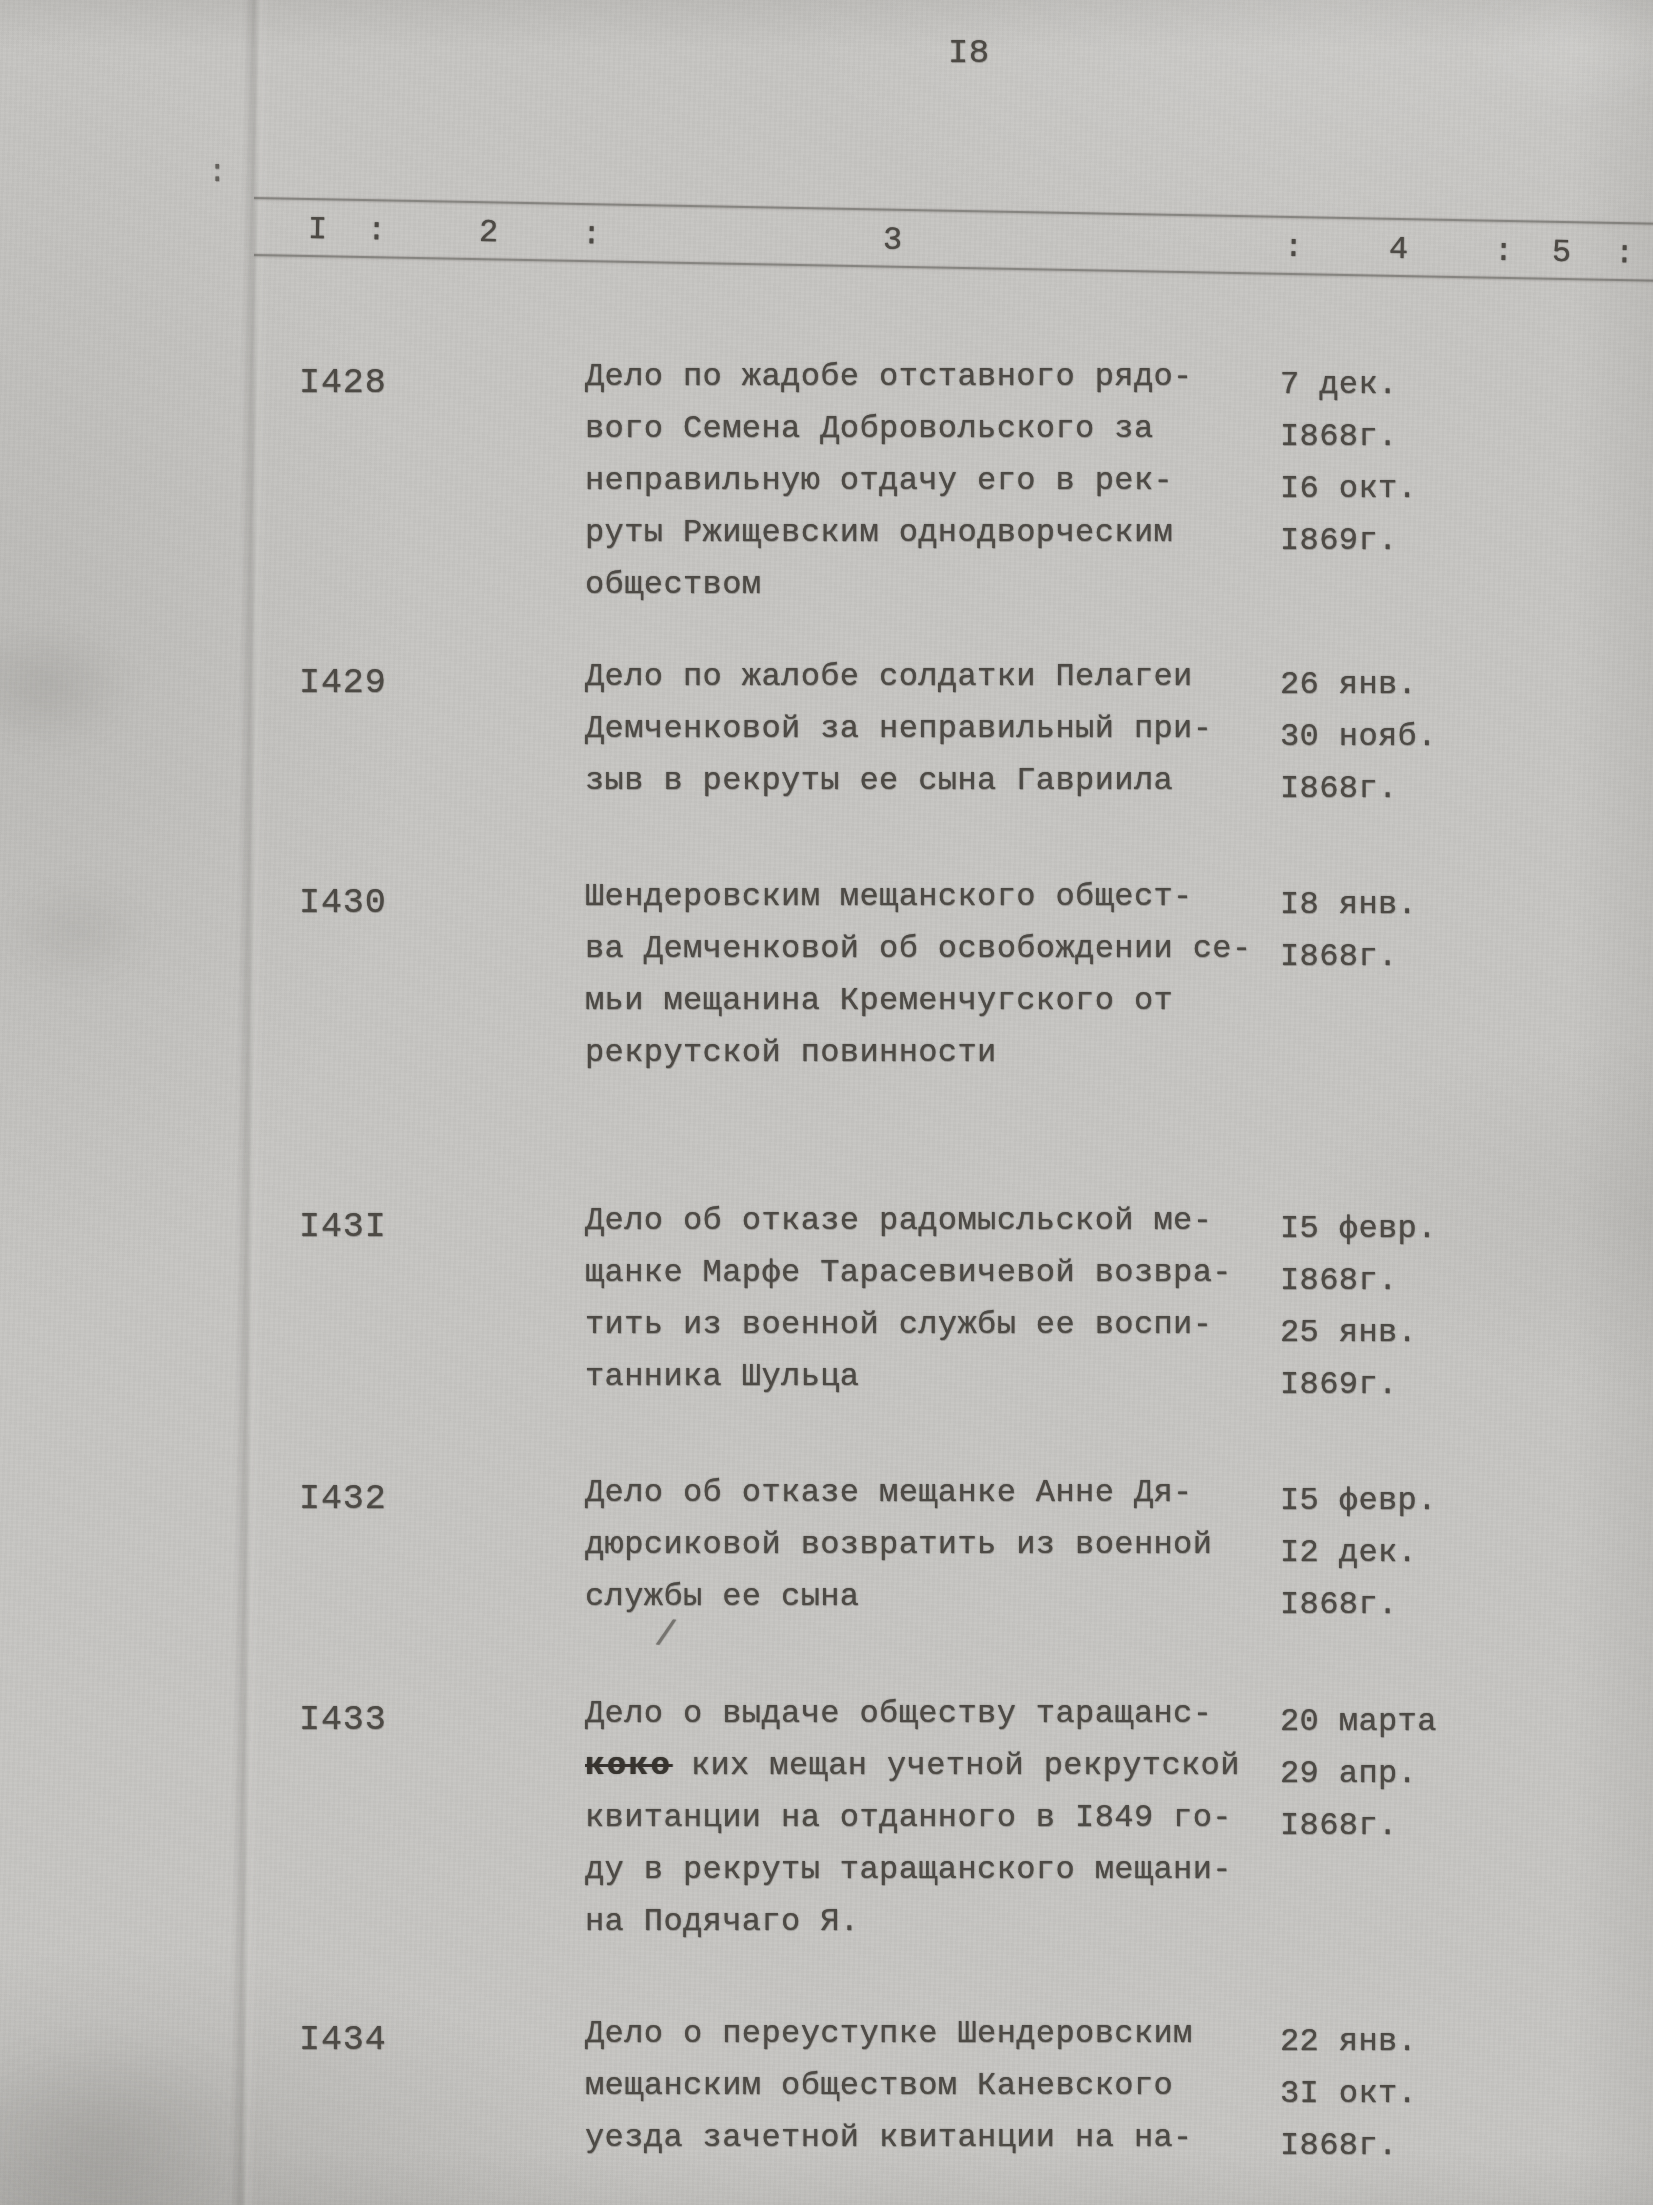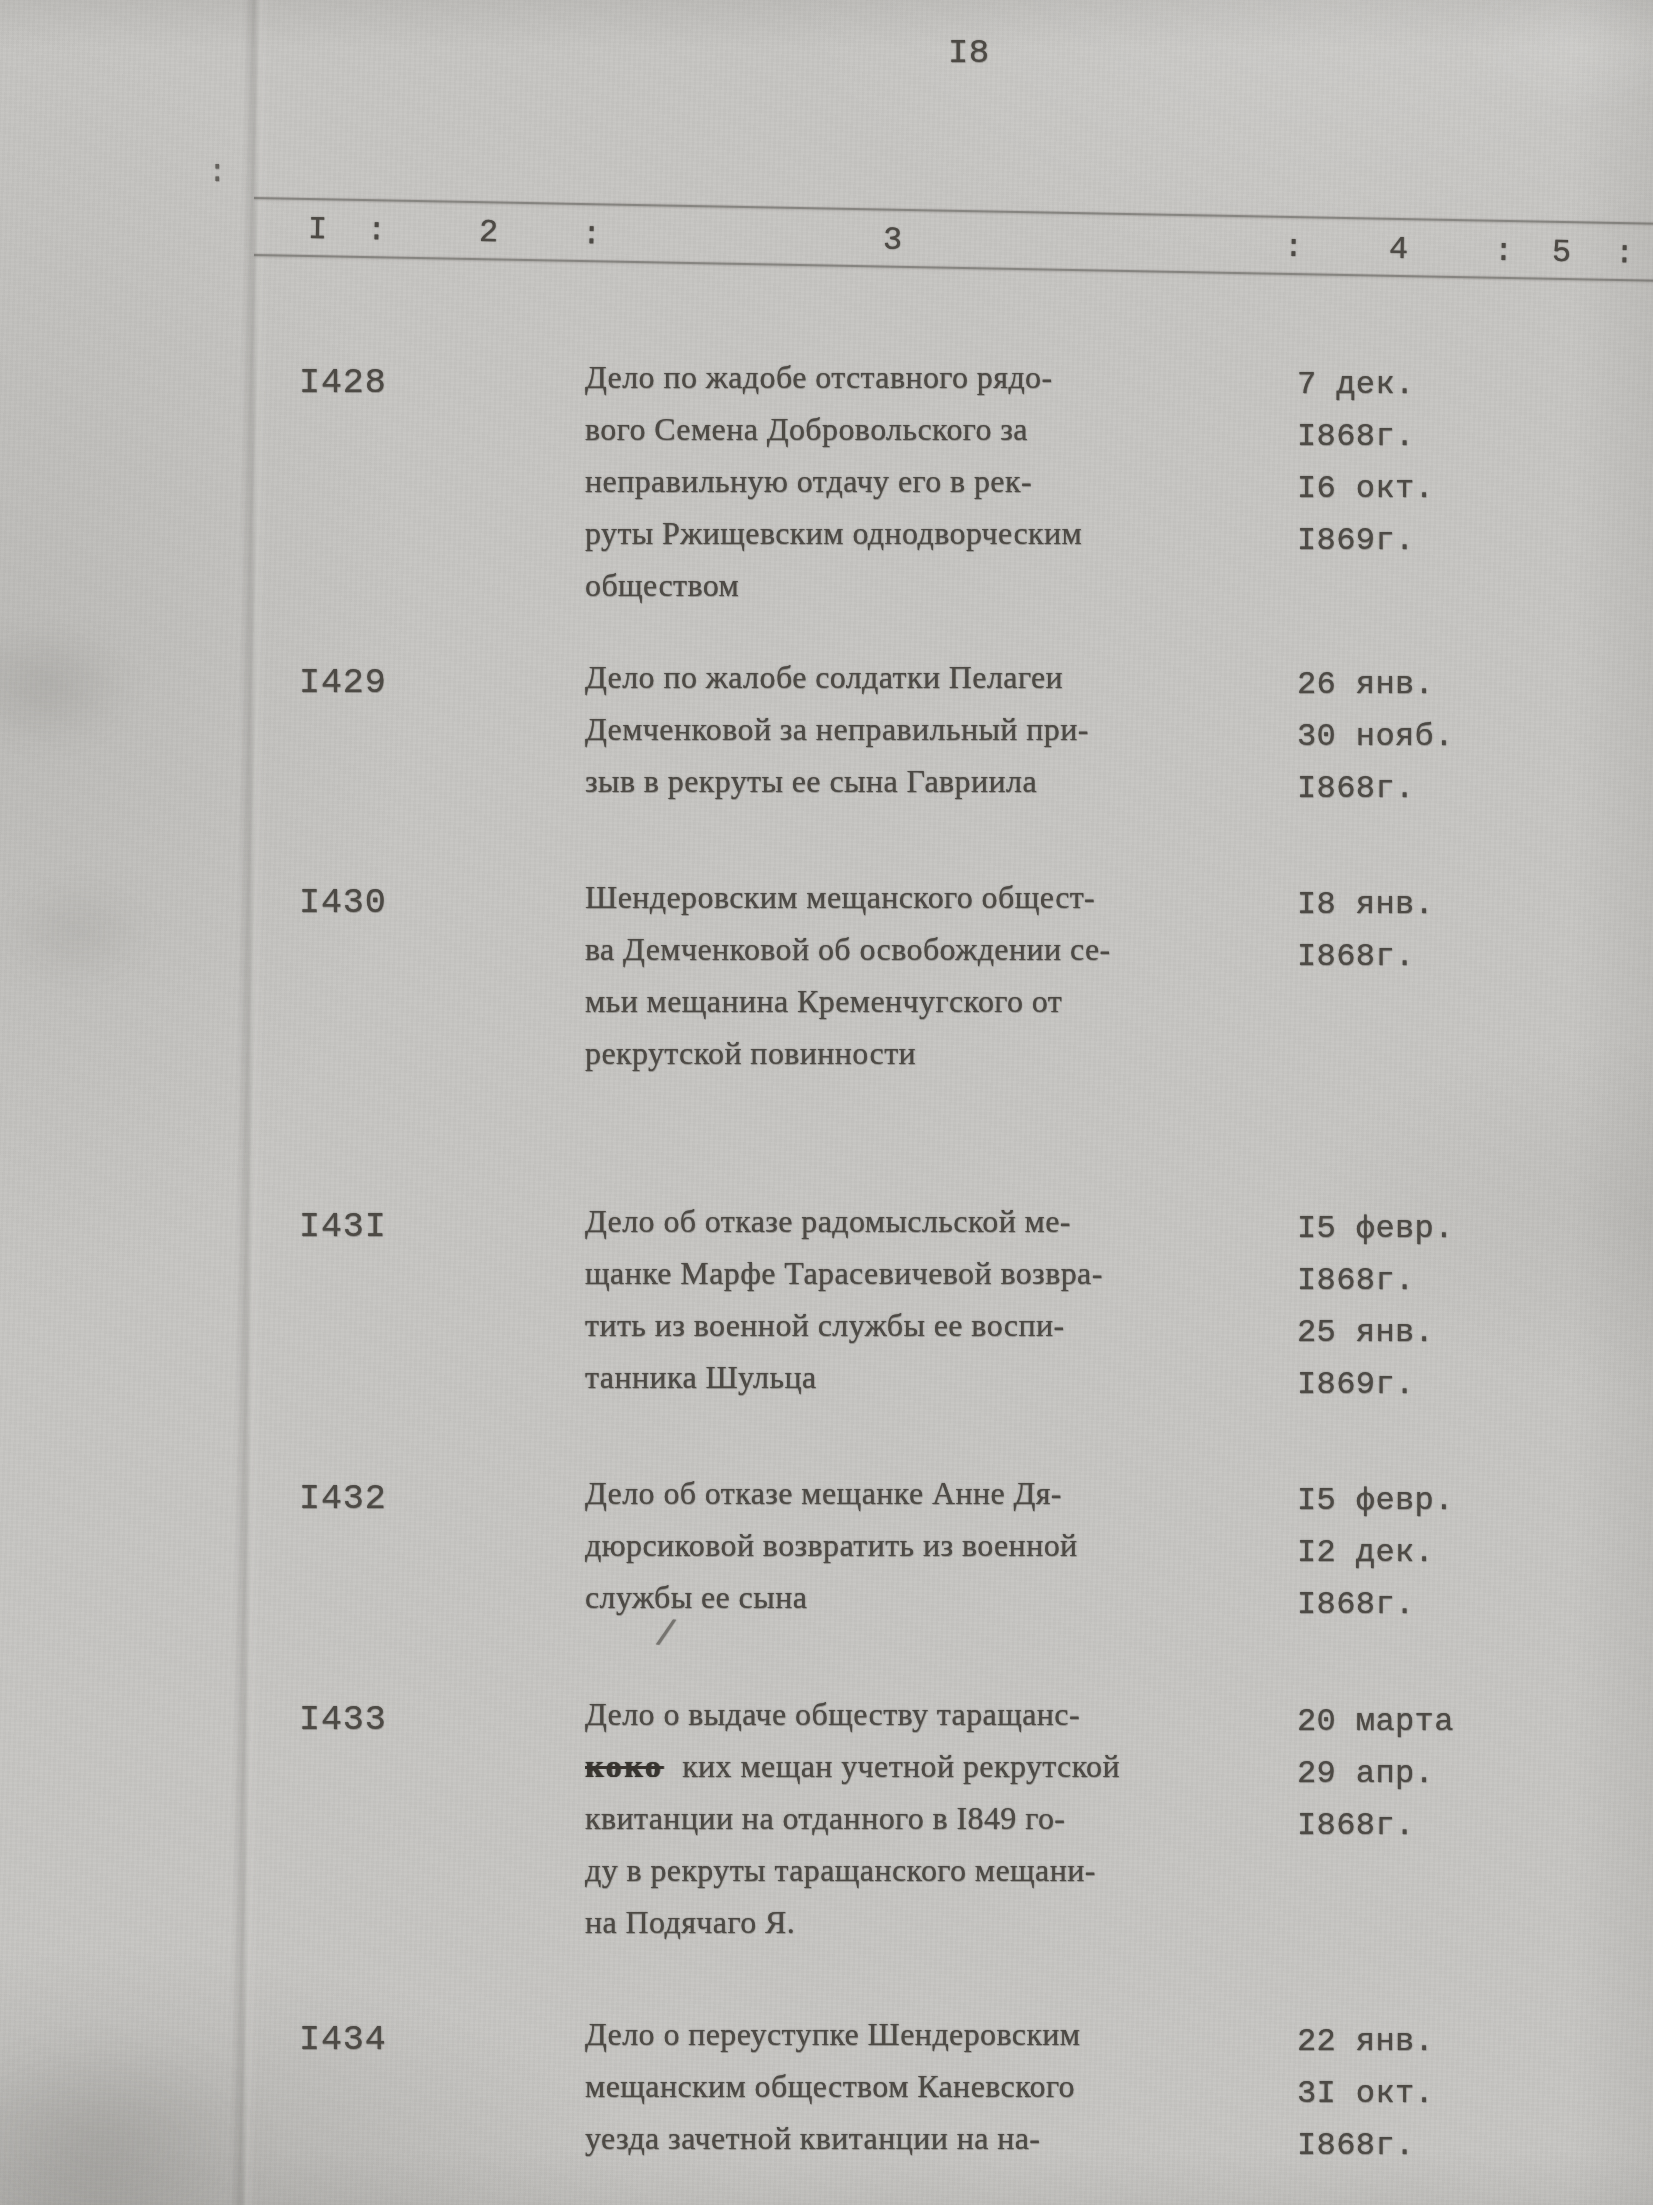--- a/index.html
+++ b/index.html
@@ -61,22 +61,22 @@
   .hc0{left:53px;}  .hc1{left:112px;} .hc2{left:224px;} .hc3{left:327px;}
   .hc4{left:628px;} .hc5{left:1029px;}.hc6{left:1134px;}.hc7{left:1239px;}
   .hc8{left:1297px;}.hc9{left:1360px;}
 
   
   .entry{position:absolute;left:0;width:1654px;font-size:32px;}
   .e0{top:351px;} .e1{top:651px;} .e2{top:871px;} .e3{top:1195px;}
   .e4{top:1467px;} .e5{top:1688px;} .e6{top:2008px;}
   .num{position:absolute;left:299px;top:12px;font-size:35px;letter-spacing:0.9px;}
   .desc{position:absolute;left:585px;top:0;width:749px;}
-  .desc .line{display:block;line-height:52px;height:52px;font-family:Liberation Serif, serif;}
-  .dates{position:absolute;left:1280px;top:7.7px;width:357px;margin-left:17px;}
+  .desc .line{display:block;line-height:52px;height:52px;}
+  .dates{position:absolute;left:1280px;top:7.7px;width:357px;}
   .dates .line{display:block;line-height:52px;height:52px;}
   .struck{
     font-weight:bold;color:#37342f;
     text-decoration:line-through;
     text-decoration-thickness:3.4px;
     text-decoration-color:rgba(55,52,47,0.85);
     text-shadow:0 0 1.3px rgba(55,52,47,0.9), 0.9px 0 0 rgba(55,52,47,0.6);
     margin-right:18.7px;letter-spacing:2.6px;
   }
 </style>

